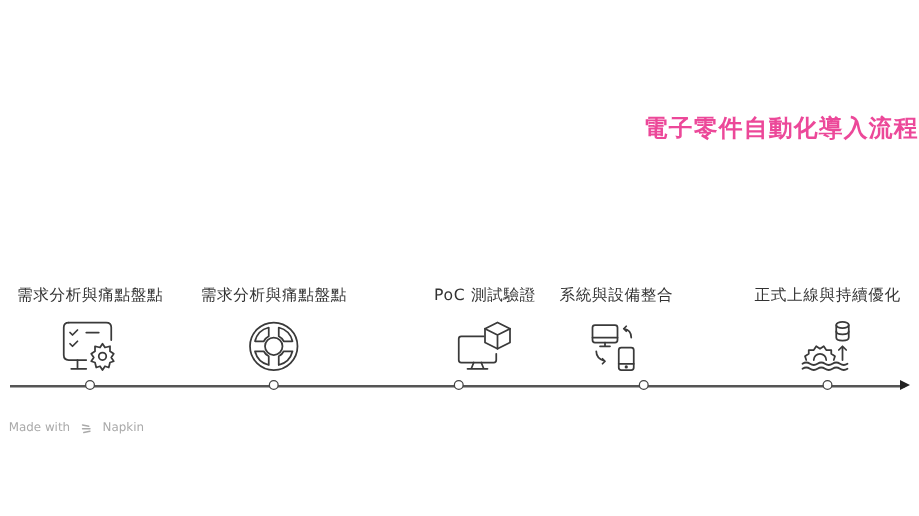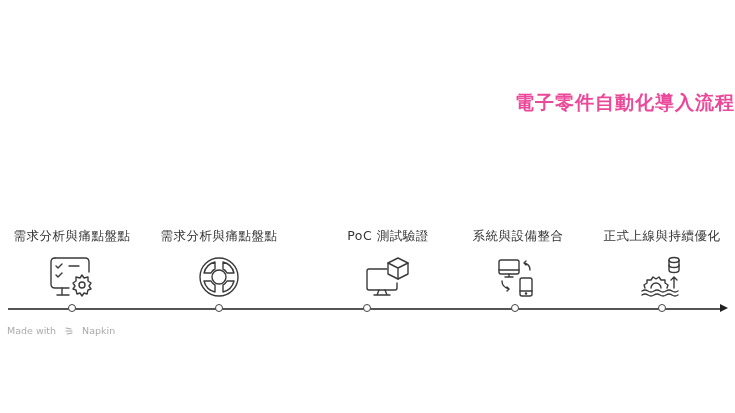--- a/index.html
+++ b/index.html
@@ -4,21 +4,21 @@
 <style>
   html,body{margin:0;padding:0;background:#ffffff;}
   body{width:735px;height:413px;position:relative;overflow:hidden;font-family:"DejaVu Sans","Liberation Sans",sans-serif;color:#1a1a1a;}
   .title{position:absolute;left:0;width:735px;top:90px;text-align:right;font-size:19px;font-weight:bold;letter-spacing:1px;color:#ec4899;}
   .timeline{position:absolute;left:8px;top:308px;width:716px;height:1.5px;background:#555;}
   .arrowhead{position:absolute;left:720px;top:304px;width:0;height:0;border-top:4.5px solid transparent;border-bottom:4.5px solid transparent;border-left:8px solid #222;}
   .step{position:absolute;top:228px;width:150px;margin-left:-75px;text-align:center;}
   .step-label{font-size:12.5px;color:#333;white-space:nowrap;letter-spacing:0.5px;}
   .step-icon{position:absolute;left:50%;top:26px;transform:translateX(-50%);width:50px;height:46px;}
   .dot{position:absolute;top:304px;width:6px;height:6px;margin-left:-4px;border:1.3px solid #444;border-radius:50%;background:#fff;}
-  .footer{position:absolute;left:7px;top:325px;font-size:9.5px;color:#aaa;display:flex;align-items:center;gap:8px;}
+  .footer{position:absolute;left:7px;top:337px;font-size:9.5px;color:#aaa;display:flex;align-items:center;gap:8px;}
   svg{stroke:#3a3a3a;fill:none;stroke-width:1.4;stroke-linecap:round;stroke-linejoin:round;}
 </style>
 </head>
 <body>
 
 <div class="title">電子零件自動化導入流程</div>
 
 <div class="timeline"></div>
 <div class="arrowhead"></div>
 
@@ -51,21 +51,21 @@
 <div class="step" style="left:388px">
   <div class="step-label">PoC 測試驗證</div>
   <svg class="step-icon" viewBox="0 0 50 46">
     <path d="M24 15 H6 Q4 15 4 17 V34 Q4 36 6 36 H32 Q34 36 34 34 V29"></path>
     <path d="M16 36 L14 41 M22 36 L24 41 M11 41 H27"></path>
     <path d="M35 4 L45 9 V20 L35 25 L25 20 V9 Z"></path>
     <path d="M25 9 L35 14 L45 9 M35 14 V25"></path>
   </svg>
 </div>
 
-<div class="step" style="left:518px">
+<div class="step" style="left:493px">
   <div class="step-label">系統與設備整合</div>
   <svg class="step-icon" viewBox="0 0 50 46">
     <rect x="6" y="6" width="20" height="14" rx="2"></rect>
     <path d="M6 16 H26 M16 20 V23 M12 23 H20"></path>
     <rect x="27" y="24" width="12" height="18" rx="2"></rect>
     <path d="M27 37 H39"></path>
     <circle cx="33" cy="39.5" r="0.6" fill="#3a3a3a"></circle>
     <path d="M37 16 Q37 10 31 9 M31 9 L33 7 M31 9 L33 11"></path>
     <path d="M9 27 Q9 33 16 35 M16 35 L14 33 M16 35 L14 37"></path>
   </svg>

